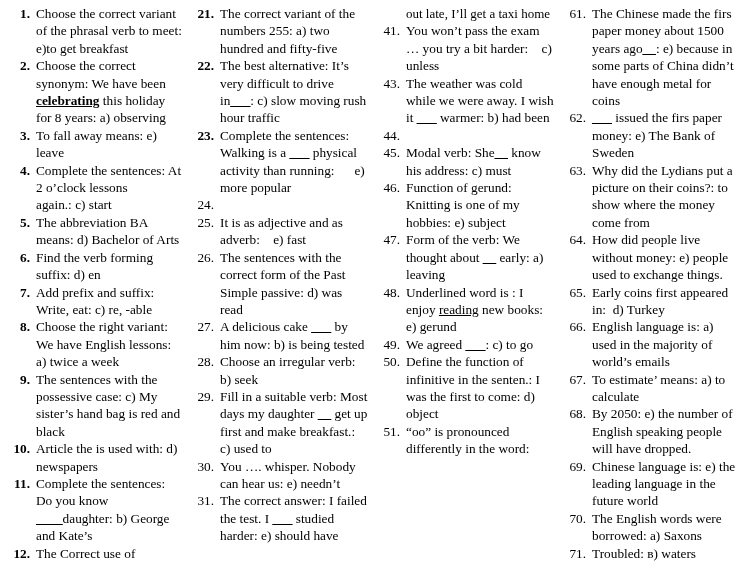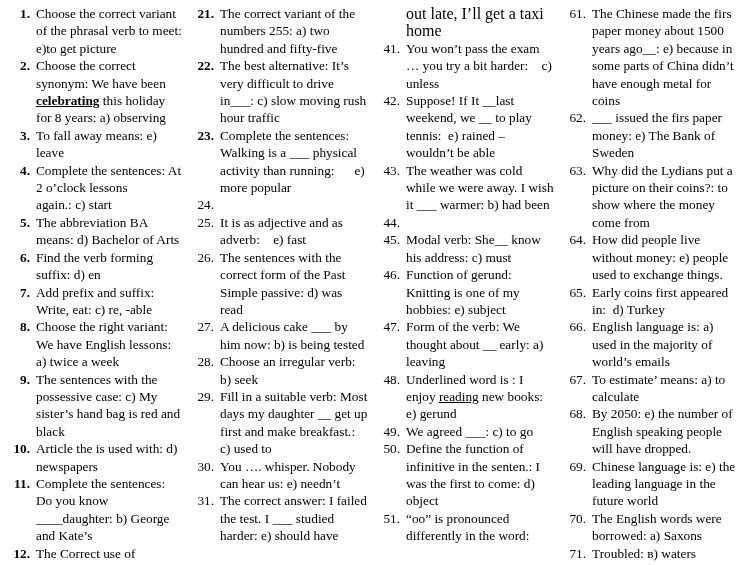--- a/index.html
+++ b/index.html
@@ -52,44 +52,45 @@
     padding-right: 6px;
     white-space: nowrap;
   }
   .qnum.bold { font-weight: bold; }
   .qbody {
     flex: 1 1 auto;
     text-align: left;
     word-wrap: break-word;
   }
   .runon {
-    font-size: 16px;
+    font-size: 13px;
     line-height: 17.4px;
     padding-left: 32px;
   }
   .ul { text-decoration: underline; }
   .bold-ul { font-weight: bold; text-decoration: underline; }
   .blank {
+    text-decoration: underline;
     letter-spacing: 0;
   }
   .spell {
     border-bottom: 2px wavy #3b4fa0;
     text-decoration: none;
     padding-bottom: 0px;
   }
 </style>
 </head>
 <body>
 
 <div id="page">
   <div class="columns" id="cols">
       <div class="column col-0">
         <div class="qitem">
           <div class="qnum bold">1.</div>
-          <div class="qbody"><span>Choose the correct variant of the phrasal verb to meet: </span><span class="spell">e)to</span><span> get picture</span></div>
+          <div class="qbody"><span>Choose the correct variant of the phrasal verb to meet: </span><span class="spell">e)to</span><span> get breakfast</span></div>
         </div>
         <div class="qitem">
           <div class="qnum bold">2.</div>
           <div class="qbody"><span>Choose the correct synonym: We have been </span><span class="bold-ul">celebrating</span><span> this holiday for 8 years: a) observing</span></div>
         </div>
         <div class="qitem">
           <div class="qnum bold">3.</div>
           <div class="qbody"><span>To fall away means: e) leave</span></div>
         </div>
         <div class="qitem">
@@ -172,24 +173,20 @@
         <div class="qitem">
           <div class="qnum">31.</div>
           <div class="qbody"><span>The correct answer: I failed the test. I </span><span class="blank">___</span><span> studied harder: e) should have</span></div>
         </div>
       </div>
       <div class="column col-2">
         <div class="runon">out late, I’ll get a taxi home</div>
         <div class="qitem">
           <div class="qnum">41.</div>
           <div class="qbody"><span>You won’t pass the exam … you try a bit harder:&nbsp;&nbsp;&nbsp; c) unless</span></div>
-        </div>
-        <div class="qitem">
-          <div class="qnum">42.</div>
-          <div class="qbody"><span>Suppose! If It </span><span class="blank">__</span><span>last weekend, we </span><span class="blank">__</span><span> to play tennis:&nbsp; e) rained – wouldn’t be able</span></div>
         </div>
         <div class="qitem">
           <div class="qnum">43.</div>
           <div class="qbody"><span>The weather was cold while we were away. I wish it </span><span class="blank">___</span><span> warmer: b) had been</span></div>
         </div>
         <div class="qitem">
           <div class="qnum">44.</div>
         </div>
         <div class="qitem">
           <div class="qnum">45.</div>

